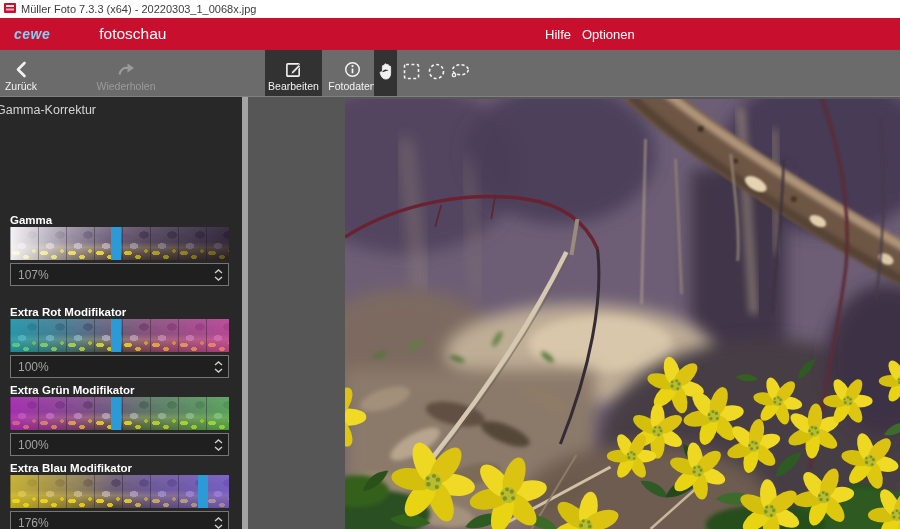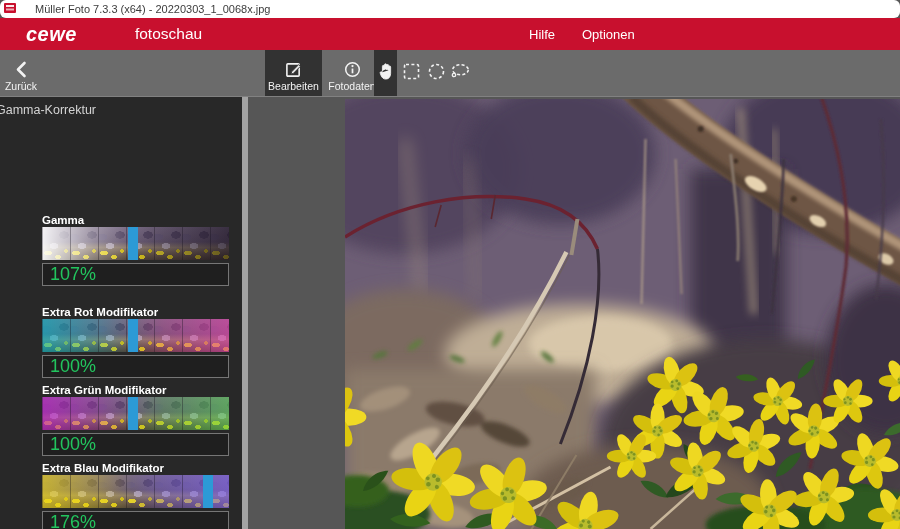--- a/index.html
+++ b/index.html
@@ -1,31 +1,31 @@
 <!DOCTYPE html>
 <html><head>
 <meta charset="utf-8">
 <style>
   * { margin:0; padding:0; box-sizing:border-box; }
   html,body { width:900px; height:529px; overflow:hidden; background:#565656;
               font-family:"Liberation Sans", sans-serif; }
 
   
   .titlebar { height:18px; background:#ffffff; display:flex; align-items:center;
-              padding-left:4px; gap:19px;border-radius:6px; }
+              padding-left:4px; gap:5px; }
   .titlebar .ttext { font-size:11px; color:#3c3c3c; white-space:nowrap; }
 
   
   .redbar { height:32px; background:#c8102e; position:relative; display:flex; align-items:center; }
-  .brand { margin-left:26px; color:#ffffff; font-size:20px; font-weight:bold; font-style:italic;
+  .brand { margin-left:14px; color:#7dd3fc; font-size:14px; font-weight:bold; font-style:italic;
            letter-spacing:.5px; }
-  .product { margin-left:18px; color:#fff; font-size:15.5px;padding-left:40px; }
+  .product { margin-left:9px; color:#fff; font-size:15.5px;padding-left:40px; }
   .menu-item { position:absolute; top:0; height:32px; display:flex; align-items:center;
                color:#fff; font-size:13px; cursor:default; }
-  .menu-hilfe { left:529px; }
+  .menu-hilfe { left:545px; }
   .menu-opt  { left:582px; }
 
   
   .toolbar { height:47px; background:#6b6b6b; position:relative; border-bottom:1px solid #818181; }
   .tb-btn { position:absolute; top:0; height:46px; display:flex; flex-direction:column;
             align-items:center; justify-content:flex-end; padding-bottom:4px; color:#f2f2f2; }
   .tb-btn .tb-ic { height:22px; display:flex; align-items:center; }
   .tb-btn .tb-lb { font-size:10.5px; line-height:12px; white-space:nowrap; }
   .tb-btn.dis { color:#9b9b9b; }
   .tb-btn.act { background:#323232; }
@@ -33,21 +33,21 @@
               justify-content:center; color:#f2f2f2; }
   .tool-btn.act { background:#323232; }
 
   
   .main { display:flex; height:432px; }
 
   
   .panel { width:248px; background:#282828; position:relative; overflow:hidden;
            border-right:6px solid #a3a3a3; }
   .panel-title { position:absolute; top:6px; left:-4px; font-size:12.5px; color:#d4d4d4; }
-  .grp { position:absolute; left:10px; right:13px;margin-left:32px; }
+  .grp { position:absolute; left:10px; right:13px; }
   .grp-label { font-size:11.5px; line-height:13px; font-weight:bold; color:#fff; }
   .strip { height:33px; margin-top:0; position:relative; overflow:hidden;
     background:
       radial-gradient(ellipse 6px 4px at 6px 26px,  #e3cf2a 60%, transparent 62%),
       radial-gradient(ellipse 5px 3px at 16px 30px, #d8c41e 60%, transparent 62%),
       radial-gradient(ellipse 4px 3px at 24px 24px, #cdb91a 60%, transparent 62%),
       radial-gradient(ellipse 7px 5px at 12px 19px, rgba(200,190,210,.65) 60%, transparent 62%),
       radial-gradient(ellipse 8px 6px at 22px 8px,  #574a66 60%, transparent 62%),
       radial-gradient(ellipse 9px 5px at 4px 10px,  #6c5f7d 60%, transparent 62%),
       linear-gradient(180deg, #7a6c85 0%, #6a5c74 45%, #8d7c6e 62%, #6b5a4e 82%, #4e4238 100%);
@@ -61,22 +61,22 @@
   .strip.red::before { background:linear-gradient(90deg, rgba(0,185,200,.62), rgba(0,185,200,.26) 30%,
       rgba(0,0,0,0) 48%, rgba(215,50,150,.28) 64%, rgba(230,60,170,.6) 100%); }
   .strip.green::before { background:linear-gradient(90deg, rgba(195,25,205,.65), rgba(195,25,205,.28) 30%,
       rgba(0,0,0,0) 48%, rgba(60,190,60,.28) 64%, rgba(80,215,75,.55) 100%); }
   .strip.blue::before { background:linear-gradient(90deg, rgba(238,215,20,.68), rgba(238,215,20,.3) 30%,
       rgba(0,0,0,0) 48%, rgba(110,80,225,.3) 64%, rgba(125,95,238,.62) 100%); }
   .handle { position:absolute; top:0; bottom:0; width:10px; background:#2c9ad6; z-index:2; }
 
   .spinner { margin-top:3px; height:23px; background:#1f1f1f; border:1px solid #767676;
              display:flex; align-items:center; }
-  .spin-val { flex:1; background:transparent; border:none; outline:none; color:#22c55e;
-              font-size:18px; padding-left:7px; font-family:"Liberation Sans", sans-serif; }
+  .spin-val { flex:1; background:transparent; border:none; outline:none; color:#a3a3a3;
+              font-size:12px; padding-left:7px; font-family:"Liberation Sans", sans-serif; }
   .spin-ud { width:16px; display:flex; flex-direction:column; align-items:center; gap:2px;
              padding-right:3px; }
 
   
   .editor { flex:1; background:#565656; position:relative; }
   .photo { position:absolute; left:97px; right:0; top:2px; bottom:0; overflow:hidden; }
   .photo svg { display:block; width:100%; height:100%; }
 </style>
 </head>
 <body>
@@ -104,20 +104,29 @@
   <div class="tb-btn" style="left:0;width:42px">
     <span class="tb-ic">
       <svg width="15" height="17" viewBox="0 0 15 17">
           <path d="M10.5 2 L4 8.5 L10.5 15" fill="none" stroke="currentColor" stroke-width="2.6" stroke-linecap="round" stroke-linejoin="round"></path>
         </svg>
     </span>
     <span class="tb-lb">Zurück</span>
   </div>
 
 
+  <div class="tb-btn dis" style="left:95px;width:62px">
+    <span class="tb-ic">
+      <svg width="20" height="15" viewBox="0 0 20 15">
+          <polygon points="18,6 11.5,1.5 11.5,10.5" fill="currentColor"></polygon>
+          <path d="M12 6 C8 5.2 4.5 7.5 3.5 12.5" fill="none" stroke="currentColor" stroke-width="2.2"></path>
+        </svg>
+    </span>
+    <span class="tb-lb">Wiederholen</span>
+  </div>
 
 
 
   <div class="tb-btn act" style="left:265px;width:57px">
     <span class="tb-ic">
       <svg width="17" height="17" viewBox="0 0 18 18">
           <rect x="2" y="3" width="13" height="13" rx="1" fill="none" stroke="currentColor" stroke-width="1.7"></rect>
           <path d="M7 11.5 L14.5 3.8 L16.3 5.6 L8.8 13.2 L6.3 13.9 Z" fill="currentColor" stroke="#323232" stroke-width="1"></path>
         </svg>
     </span>

